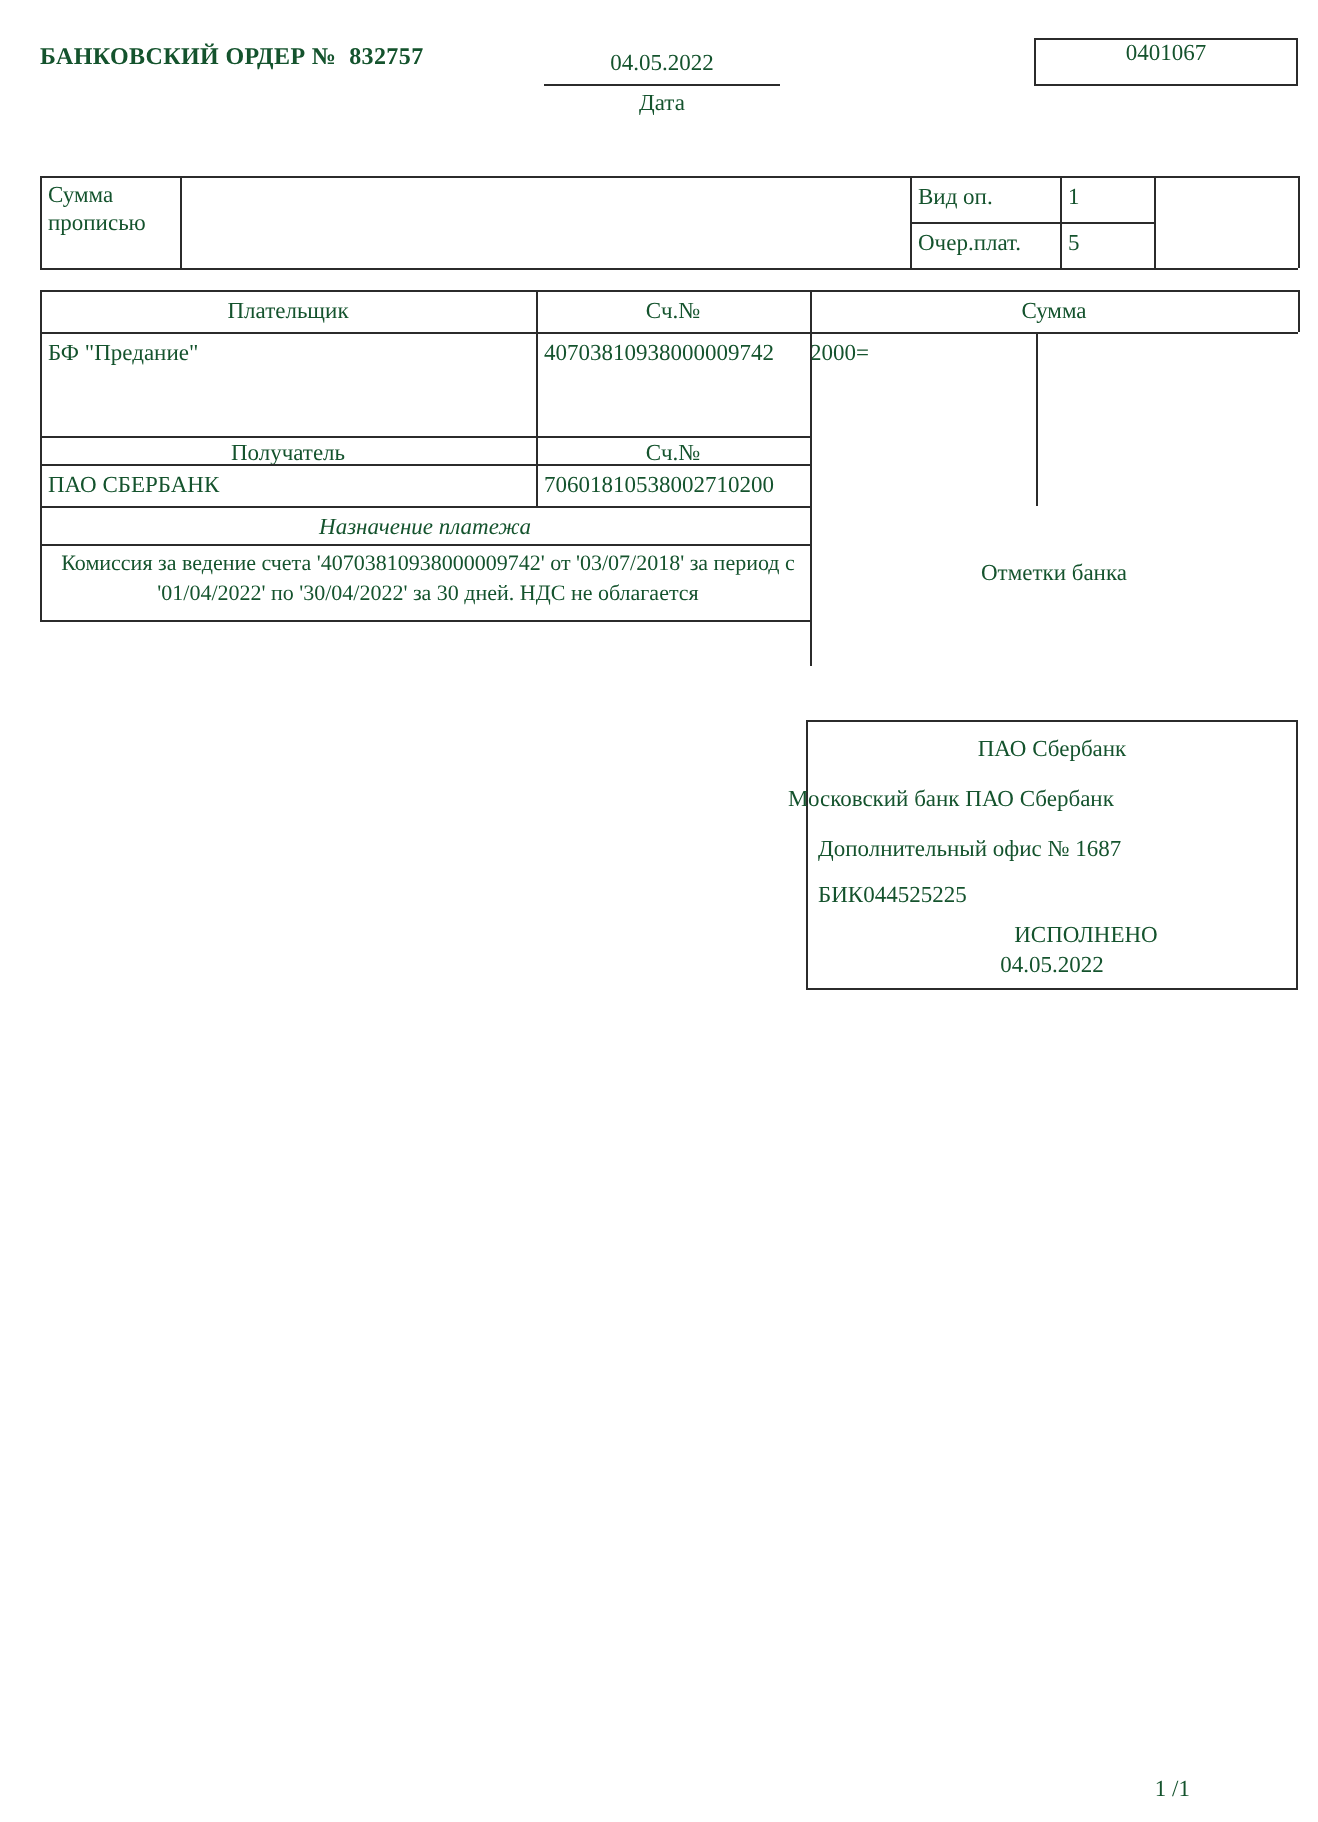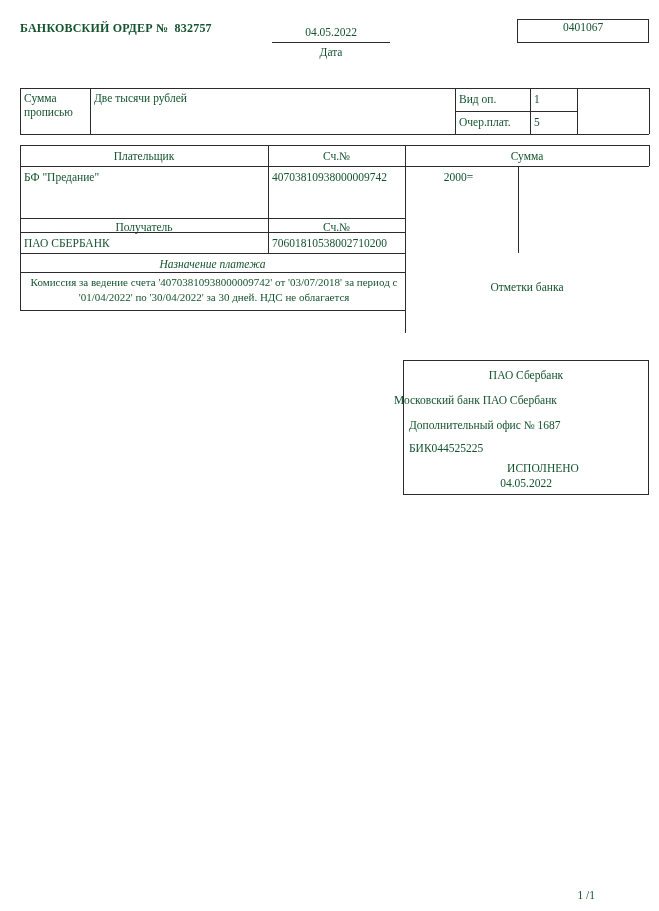--- a/index.html
+++ b/index.html
@@ -14,33 +14,32 @@
 <body>
 
 <div class="page">
 
   <div class="t b" style="left:20px;top:21px;font-size:12px;letter-spacing:0.2px;">БАНКОВСКИЙ ОРДЕР №  832757</div>
   <div class="t c" style="left:272px;top:25px;width:118px;">04.05.2022</div>
   <div class="t c" style="left:272px;top:45px;width:118px;">Дата</div>
   <div class="t c" style="left:517px;top:19px;width:132px;height:24px;border:1px solid #2b2b2b;padding-top:0;box-sizing:border-box;">0401067</div>
 
   <div class="t" style="left:24px;top:91px;width:60px;">Сумма прописью</div>
-  <div class="t" style="left:94px;top:91px;width:320px;">Две тысячи рублей</div>
   <div class="t" style="left:459px;top:92px;">Вид оп.</div>
   <div class="t" style="left:534px;top:92px;">1</div>
   <div class="t" style="left:459px;top:115px;">Очер.плат.</div>
   <div class="t" style="left:534px;top:115px;">5</div>
 
   <div class="t c" style="left:20px;top:149px;width:248px;">Плательщик</div>
   <div class="t c" style="left:268px;top:149px;width:137px;">Сч.№</div>
   <div class="t c" style="left:405px;top:149px;width:244px;">Сумма</div>
 
   <div class="t" style="left:24px;top:170px;width:240px;">БФ "Предание"</div>
   <div class="t" style="left:272px;top:170px;">40703810938000009742</div>
-  <div class="t" style="left:405px;top:170px;width:107px;text-align:center;">2000=</div>
+  <div class="t" style="left:405px;top:170px;width:107px;text-align:left;">2000=</div>
 
   <div class="t c" style="left:20px;top:220px;width:248px;">Получатель</div>
   <div class="t c" style="left:268px;top:220px;width:137px;">Сч.№</div>
   <div class="t" style="left:24px;top:236px;width:240px;">ПАО СБЕРБАНК</div>
   <div class="t" style="left:272px;top:236px;">70601810538002710200</div>
 
   <div class="t c" style="left:20px;top:257px;width:385px;font-style:italic;">Назначение платежа</div>
   <div class="t" style="left:24px;top:275px;width:380px;font-size:11px;line-height:15px;text-align:center;">Комиссия за ведение счета '40703810938000009742' от '03/07/2018' за период с '01/04/2022' по '30/04/2022' за 30 дней. НДС не облагается</div>
   <div class="t c" style="left:405px;top:280px;width:244px;">Отметки банка</div>
 

